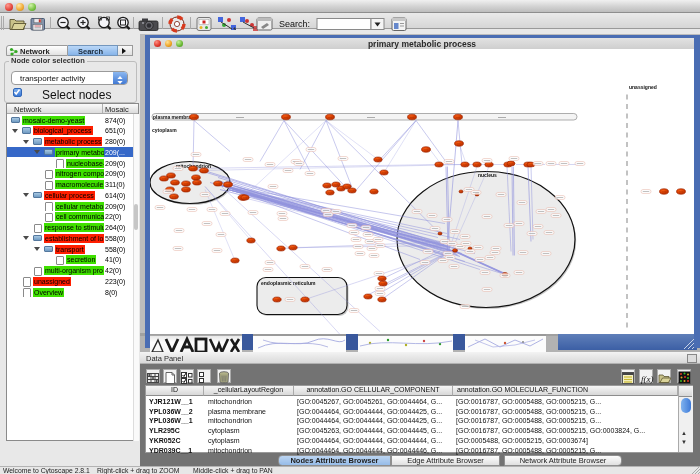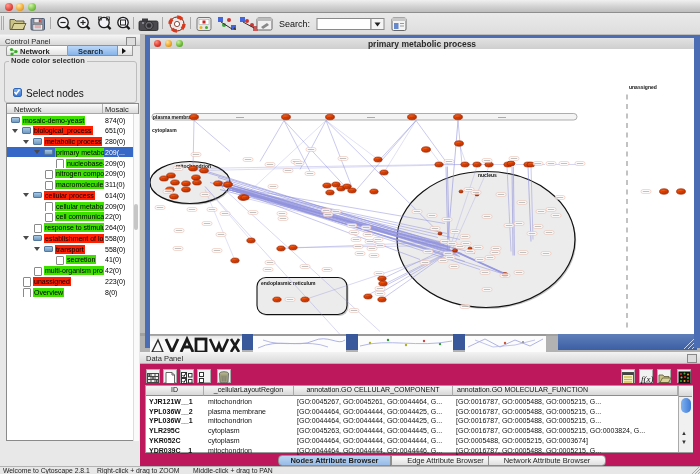--- a/index.html
+++ b/index.html
@@ -5,59 +5,59 @@
   body{width:700px;height:474px;position:relative;overflow:hidden;
        font-family:"Liberation Sans",sans-serif;background:#e8e8e8;}
   #page{position:absolute;left:0;top:0;width:700px;height:474px;filter:blur(0px);}
   .abs{position:absolute;}
   #titlebar{left:0;top:0;width:700px;height:13px;
     background:linear-gradient(#f0f0f0,#d2d2d2 55%,#bdbdbd);
     border-bottom:1px solid #8e8e8e;box-sizing:border-box;}
   .tl{width:8px;height:8px;border-radius:50%;top:2.5px;}
   #title-text{top:1.5px;width:700px;text-align:center;font-size:10px;
     font-weight:bold;color:#2e2e2e;}
-  #toolbar{left:0;top:13px;width:700px;height:35px;
+  #toolbar{left:0;top:13px;width:700px;height:16px;
     background:linear-gradient(#eaeaea,#d6d6d6);
     border-bottom:1px solid #9a9a9a;box-sizing:border-box;}
   #cpanel{left:0;top:34px;width:140px;height:432px;background:#e8e8e8;}
   #cpanel-title{left:0;top:1px;width:140px;height:11px;
     background:linear-gradient(#f5f5f5,#d8d8d8);
     border-bottom:1px solid #b4b4b4;box-sizing:border-box;}
   #cpanel-title span{position:absolute;left:5px;top:2px;font-size:7.5px;color:#2a2a2a;}
   #grpbox{left:4px;top:27px;width:131px;height:40px;
     border:1px solid #bdbdbd;border-radius:3px;}
   #grpbox-label{left:9px;top:22px;font-size:7.5px;font-weight:bold;color:#333;
     background:#e8e8e8;padding:0 2px;}
   #combo{left:11px;top:36.5px;width:117px;height:14px;background:#fff;
     border:1px solid #9a9a9a;border-radius:4px;box-sizing:border-box;}
   #combo span{position:absolute;left:8px;top:2px;font-size:8px;color:#111;}
   #combo-btn{right:0px;top:0px;width:14px;height:12px;border-radius:0 3px 3px 0;
     background:linear-gradient(#8cb8f0,#4179d4);}
   #checkbox{left:13px;top:54px;width:9px;height:9px;border-radius:2px;
     background:linear-gradient(#7db0ef,#3a77d6);border:1px solid #3167b8;box-sizing:border-box;}
-  #checkbox-label{left:26px;top:53.5px;font-size:10px;color:#111;}
+  #checkbox-label{left:42px;top:53.5px;font-size:12px;color:#111;}
   #tree{left:6px;top:69px;width:133px;height:338px;background:#fff;
     border:1px solid #8a8a8a;box-sizing:border-box;}
   #tree-head{left:0;top:0;width:131px;height:10px;
     background:linear-gradient(#fafafa,#dcdcdc);
     border-bottom:1px solid #a8a8a8;box-sizing:border-box;font-size:7.5px;color:#222;}
   .trow{position:absolute;left:0;width:131px;height:10.75px;font-size:7px;
     white-space:nowrap;overflow:hidden;}
   .tname{position:absolute;top:1px;padding:0 1px;color:#000;line-height:9px;}
   .green{background:#3fe000;}
   .red{background:#ff1e00;}
   .tcount{position:absolute;left:98px;top:1px;color:#000;line-height:9.5px;font-size:7px;}
   .arrow{position:absolute;top:3.5px;width:0;height:0;
     border-left:3px solid transparent;border-right:3px solid transparent;
     border-top:4px solid #4a4a4a;}
   .folder{position:absolute;top:2px;width:9px;height:6.5px;border-radius:1px;
     background:linear-gradient(#a8c8e2,#6f9ac2);border:0.5px solid #54789e;box-sizing:border-box;}
   .doc{position:absolute;top:1.5px;width:6px;height:7.5px;background:#fff;
     border:0.6px solid #8a8a8a;border-radius:1px;}
-  #dpanel{left:140px;top:352px;width:560px;height:114px;background:#be185d;}
+  #dpanel{left:140px;top:352px;width:560px;height:114px;background:#737373;}
   #dpanel-title{left:0;top:0;width:560px;height:12px;
     background:linear-gradient(#f3f3f3,#d9d9d9);
     border-bottom:1px solid #b0b0b0;box-sizing:border-box;}
   #dpanel-title span{position:absolute;left:6px;top:2px;font-size:7.5px;color:#2a2a2a;}
   .dbtn{position:absolute;width:14px;height:14px;background:#f2f2f2;
     border:1px solid #ababab;box-sizing:border-box;}
   .th{position:absolute;top:0;height:10px;
     background:linear-gradient(#f6f6f6,#d8d8d8);
     border-right:1px solid #aaa;border-bottom:1px solid #8d8d8d;
     box-sizing:border-box;font-size:7px;color:#111;}
@@ -174,24 +174,20 @@
  <g>
   <rect x="392" y="5" width="14" height="12.5" rx="1.5" fill="#f4f4f4" stroke="#666" stroke-width="1"></rect>
   <rect x="392" y="5" width="14" height="3" fill="#c8c8c8"></rect>
   <rect x="394" y="10" width="4.5" height="6" fill="#6688cc"></rect>
   <line x1="400" y1="10.5" x2="404" y2="10.5" stroke="#999" stroke-width="1"></line>
   <line x1="400" y1="13" x2="404" y2="13" stroke="#999" stroke-width="1"></line>
  </g>
 </svg>
 </div>
     <div class="abs" id="cpanel">
-      <div class="abs" id="cpanel-title">
-        <span>Control Panel</span>
-        <div class="abs" style="left:126px;top:2px;width:8px;height:7px;border:1px solid #888;background:#ddd;"></div>
-      </div>
       <div class="abs" style="left:6px;top:11px;width:127px;height:10.5px;">
  <div class="abs" style="left:0;top:0;width:62px;height:10.5px;background:linear-gradient(#ffffff,#e2e2e2);
    border:1px solid #9a9a9a;border-radius:3px 0 0 0;box-sizing:border-box;">
    <svg width="10" height="9" style="position:absolute;left:2px;top:1px">
      <circle cx="2.5" cy="2.5" r="1.6" fill="#33aa22"></circle>
             <circle cx="7" cy="4.5" r="1.6" fill="#33aa22"></circle>
      <circle cx="3" cy="7" r="1.6" fill="#33aa22"></circle>
      <line x1="2.5" y1="2.5" x2="7" y2="4.5" stroke="#33aa22" stroke-width="0.7"></line>
      <line x1="3" y1="7" x2="7" y2="4.5" stroke="#33aa22" stroke-width="0.7"></line>
           </svg>
@@ -201,20 +197,29 @@
    border:1px solid #7396bd;border-left:none;box-sizing:border-box;">
    <span style="position:absolute;left:10px;top:1px;font-size:7.5px;font-weight:bold;color:#1a2a3a;">Search</span>
  </div>
  <div class="abs" style="left:112px;top:0;width:15px;height:10.5px;background:linear-gradient(#f8f8f8,#e0e0e0);
    border:1px solid #9a9a9a;border-left:none;box-sizing:border-box;">
    <div style="position:absolute;left:4px;top:2px;width:0;height:0;border-top:3px solid transparent;border-bottom:3px solid transparent;border-left:4.5px solid #111;"></div>
  </div>
 </div>
       <div class="abs" id="grpbox"></div>
       <div class="abs" id="grpbox-label">Node color selection</div>
+      <div class="abs" id="combo">
+        <span>transporter activity</span>
+ <div class="abs" id="combo-btn">
+  <svg width="14" height="12">
+   <path d="M7 2 l2.6 3 l-5.2 0 z" fill="#fff"></path>
+   <path d="M7 10 l2.6 -3 l-5.2 0 z" fill="#fff"></path>
+  </svg>
+ </div>
+      </div>
       <div class="abs" id="checkbox">
  <svg width="9" height="9" style="position:absolute;left:-1px;top:-1px">
   <path d="M1.5 4 L3.2 6 L6.5 1.5" fill="none" stroke="#fff" stroke-width="1.5"></path>
  </svg>
       </div>
       <div class="abs" id="checkbox-label">Select nodes</div>
       <div class="abs" id="tree">
  <div class="abs" id="tree-head">
   <span style="position:absolute;left:7px;top:0.5px;">Network</span>
   <span style="position:absolute;left:98px;top:0.5px;">Mosaic</span>
@@ -894,21 +899,21 @@
         <div class="td" style="left:310px;top:59.5px;">[GO:0016787, GO:0005488, GO:0005215, G...</div>
         <div style="position:absolute;left:532px;top:0;width:14px;height:66px;background:#f0f0f0;border-left:1px solid #aaa;">
           <div style="position:absolute;left:0;top:0;width:13px;height:10px;background:linear-gradient(#f6f6f6,#d8d8d8);border-bottom:1px solid #8d8d8d;"></div>
           <div style="position:absolute;left:1.5px;top:12px;width:10px;height:15px;border-radius:5px;background:linear-gradient(90deg,#7fb2ee,#3e7ad8);"></div>
           <div style="position:absolute;left:2px;top:44px;font-size:6px;color:#333;">▲</div>
           <div style="position:absolute;left:2px;top:53px;font-size:6px;color:#333;">▼</div>
         </div>
       </div>
       <div class="tabseg" style="left:138px;top:103px;width:113px;background:linear-gradient(#bcd5f2,#96bce8);border-radius:4px 0 0 4px;"><b>Nodes Attribute Browser</b></div>
       <div class="tabseg" style="left:251px;top:103px;width:109px;">Edge Attribute Browser</div>
-      <div class="tabseg" style="left:348px;top:103px;width:118px;border-radius:0 4px 4px 0;text-align:center;">Network Attribute Browser</div>
+      <div class="tabseg" style="left:364px;top:103px;width:118px;border-radius:0 4px 4px 0;text-align:center;">Network Attribute Browser</div>
     </div>
 <div class="abs" id="statusbar">
  <svg width="10" height="8" style="position:absolute;right:0;top:0">
         <line x1="1" y1="8" x2="9" y2="0" stroke="#999" stroke-width="0.8"></line>
         <line x1="4" y1="8" x2="10" y2="2" stroke="#999" stroke-width="0.8"></line>
         <line x1="7" y1="8" x2="10" y2="5" stroke="#999" stroke-width="0.8"></line>
       </svg>
  <span style="left:3px;">Welcome to Cytoscape 2.8.1</span>
  <span style="left:97px;">Right-click + drag to ZOOM</span>
  <span style="left:193px;">Middle-click + drag to PAN</span>

